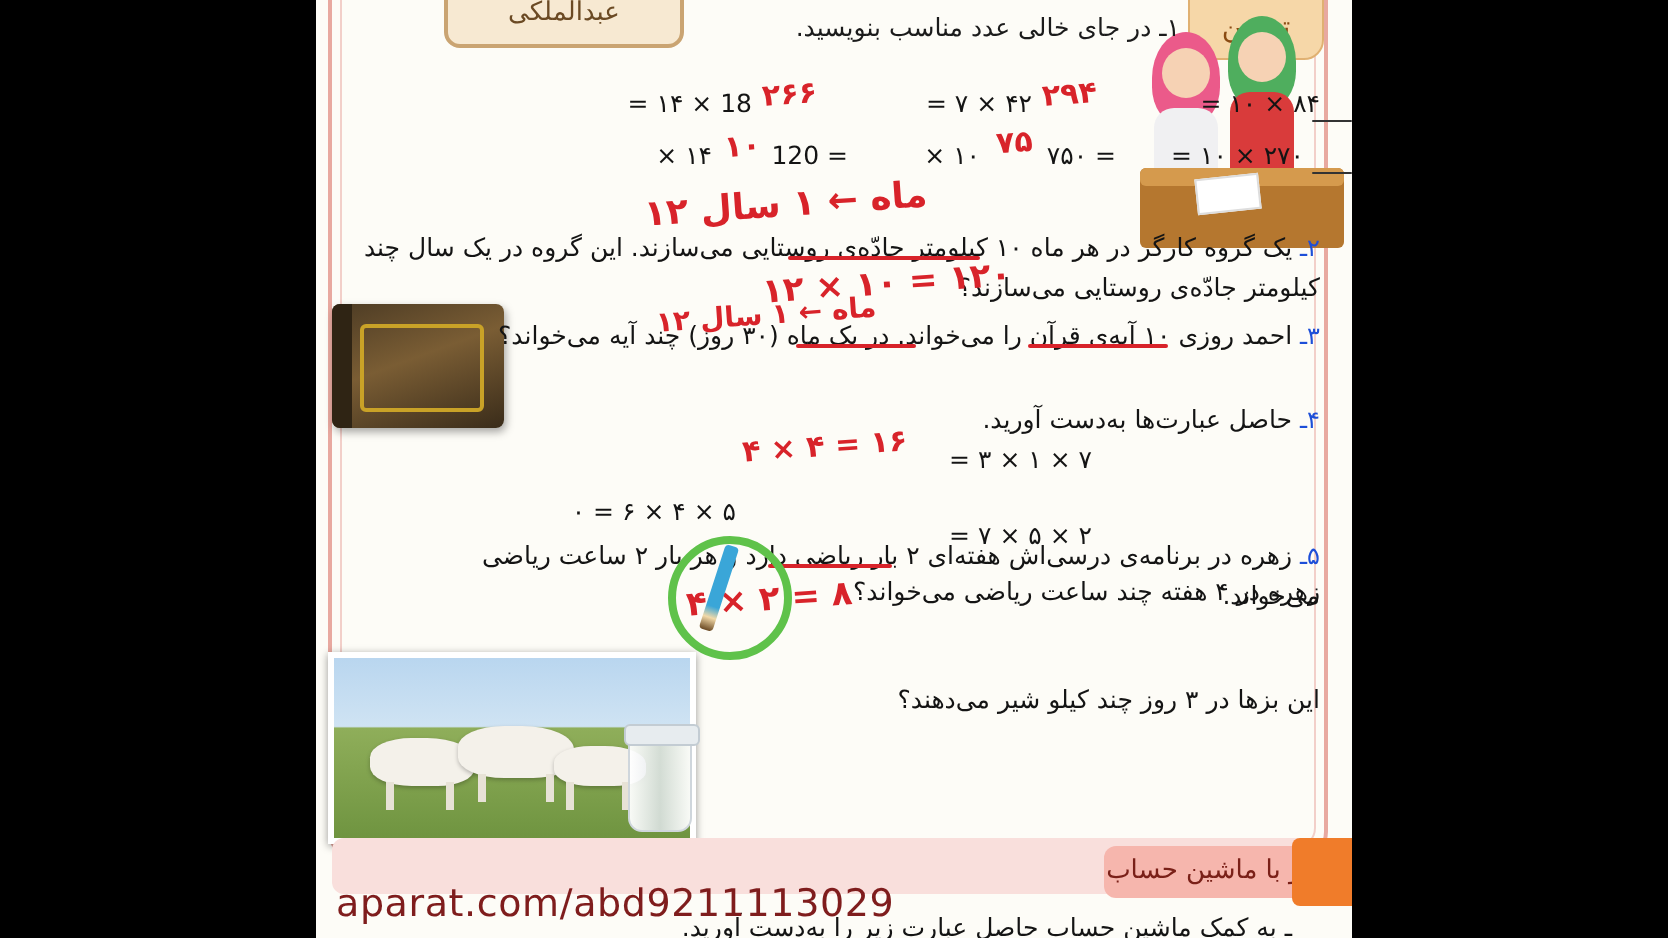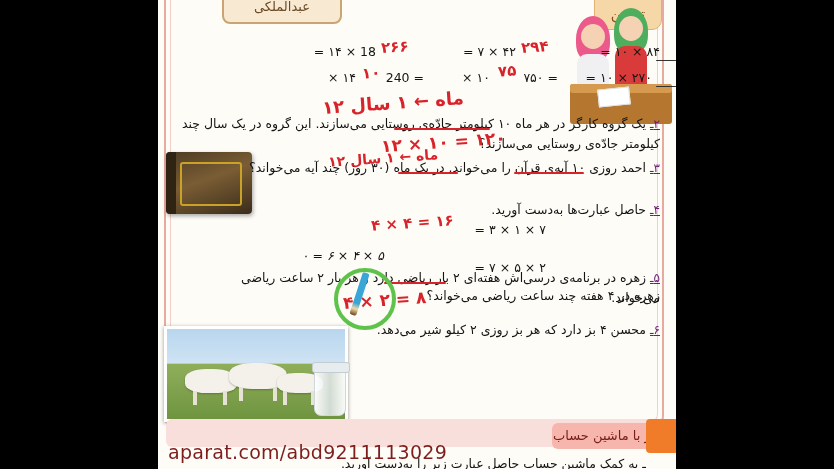--- a/index.html
+++ b/index.html
@@ -97,23 +97,22 @@
     font-family: "DejaVu Sans", sans-serif;
     color: #1b1b1b;
   }
   .q {
     position: absolute;
     font-size: 12.5px;
     line-height: 1.55;
     color: #141414;
   }
   .qnum {
-    color: #701a75;
+    color: #1d4ed8;
     font-size: 12px;
-    text-decoration: underline;
   }
   .hand {
     position: absolute;
     color: #d8232a;
     font-family: "DejaVu Sans", sans-serif;
     font-size: 15px;
     font-weight: bold;
     transform: rotate(-4deg);
   }
   .underline-red {
@@ -377,31 +376,32 @@
         <div class="scarf"></div>
         <div class="head"></div>
         <div class="body"></div>
       </div>
       <div class="desk">
         <div class="desk-top"></div>
       </div>
       <div class="paper"></div>
     </div>
 
+    <div class="topline rtl">۱ـ در جای خالی عدد مناسب بنویسید.</div>
 
     <div class="eq" style="right:300px; top:44px;">18 × ۱۴ =</div>
     <div class="hand" style="right:268px; top:38px;">۲۶۶</div>
     <div class="eq" style="right:160px; top:44px;">۴۲ × ۷ =</div>
     <div class="hand" style="right:128px; top:38px;">۲۹۴</div>
     <div class="eq" style="right:16px; top:44px;">۸۴ × ۱۰ =</div>
     <div class="underline-red" style="right:0px; top:60px; width:20px; background:#333; height:1px;"></div>
 
     <div class="eq" style="right:320px; top:70px;">۱۴ ×</div>
     <div class="hand" style="right:296px; top:64px;">۱۰</div>
-    <div class="eq" style="right:252px; top:70px;">= 240</div>
+    <div class="eq" style="right:252px; top:70px;">= 120</div>
     <div class="eq" style="right:186px; top:70px;">۱۰ ×</div>
     <div class="hand" style="right:160px; top:62px;">۷۵</div>
     <div class="eq" style="right:118px; top:70px;">= ۷۵۰</div>
     <div class="eq" style="right:24px; top:70px;">۲۷۰ × ۱۰ =</div>
     <div class="underline-red" style="right:0px; top:86px; width:20px; background:#333; height:1px;"></div>
 
     <div class="hand" style="right:212px; top:92px; font-size:18px;">۱۲ ماه ← ۱ سال</div>
 
     <div class="q rtl" style="right:16px; top:114px; width:484px;">
       <span class="qnum">۲ـ</span>
@@ -422,38 +422,35 @@
     <div class="underline-red" style="right:92px; top:172px; width:70px;"></div>
     <div class="underline-red" style="right:218px; top:172px; width:60px;"></div>
 
     <div class="q rtl" style="right:16px; top:200px; width:420px;">
       <span class="qnum">۴ـ</span>
       <span>حاصل عبارت‌ها به‌دست آورید.</span>
     </div>
 
     <div class="hand" style="right:222px; top:214px;">۴ × ۴ = ۱۶</div>
     <div class="eq" style="right:130px; top:222px;">۷ × ۱ × ۳ =</div>
-    <div class="eq" style="right:292px; top:248px;font-style:italic;">۵ × ۴ × ۶ = ۰</div>
+    <div class="eq" style="right:308px; top:248px;">۵ × ۴ × ۶ = ۰</div>
     <div class="eq" style="right:130px; top:260px;">۲ × ۵ × ۷ =</div>
 
     <div class="q rtl" style="right:16px; top:268px; width:470px;">
       <span class="qnum">۵ـ</span>
       <span>زهره در برنامه‌ی درسی‌اش هفته‌ای ۲ بار ریاضی دارد و هر بار ۲ ساعت ریاضی می‌خواند.</span>
     </div>
     <div class="underline-red" style="right:230px; top:282px; width:62px;"></div>
     <div class="q rtl" style="right:16px; top:286px; width:470px;">زهره در ۴ هفته چند ساعت ریاضی می‌خواند؟</div>
     <div class="hand" style="right:250px; top:290px; font-size:17px;">۴ × ۲ = ۸</div>
 
     <div class="circle-annot"></div>
     <div class="pencil"></div>
 
-    <div class="q rtl" style="right:16px; top:320px; width:320px;">
-      <span class="qnum">۶ـ</span>
-      <span>محسن ۴ بز دارد که هر بز روزی ۲ کیلو شیر می‌دهد.</span>
-    </div>
+    <div class="q rtl" style="right:16px; top:340px; width:320px;">این بزها در ۳ روز چند کیلو شیر می‌دهند؟</div>
 
     <div class="cowphoto">
       <div class="cow c1">
           <div class="cow-leg" style="left:8px;"></div>
           <div class="cow-leg" style="left:38px;"></div>
         </div>
       <div class="cow c2">
           <div class="cow-leg" style="left:10px;"></div>
           <div class="cow-leg" style="left:44px;"></div>
         </div>

